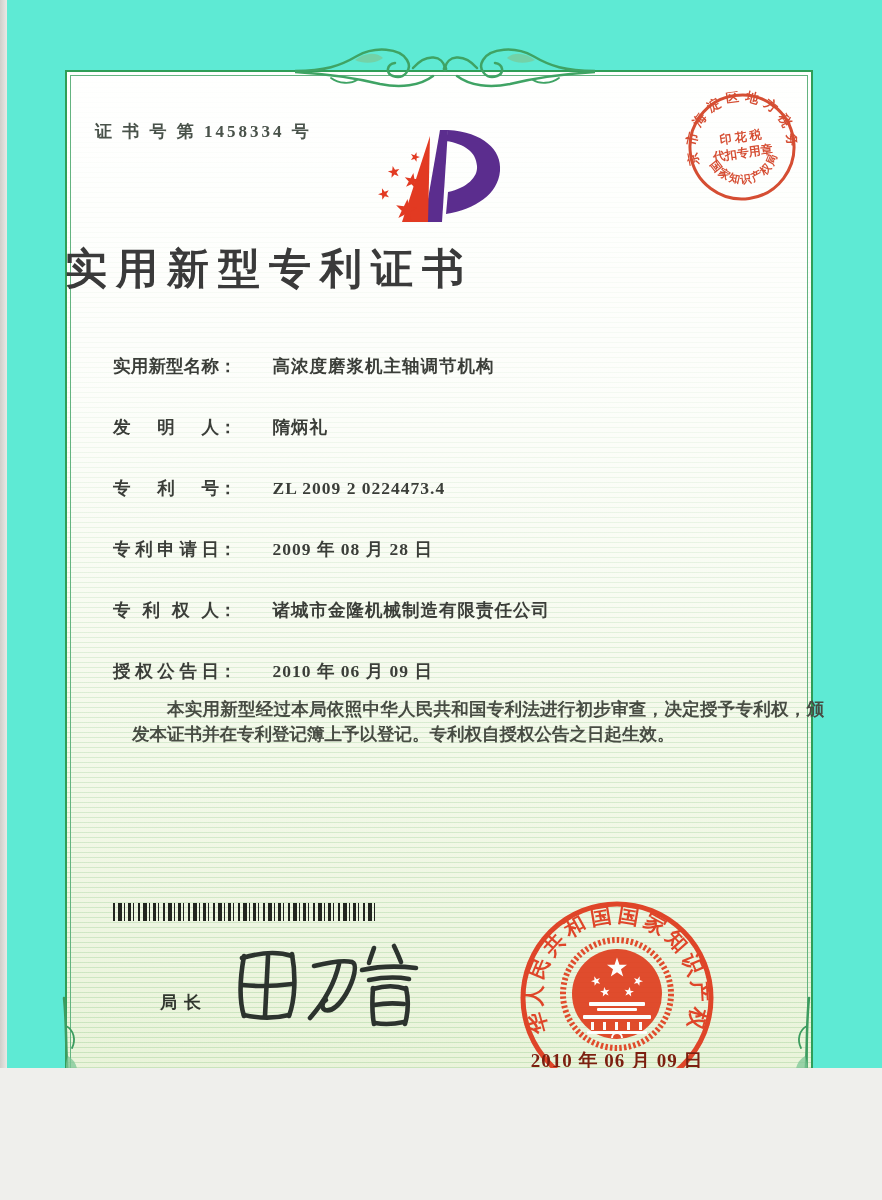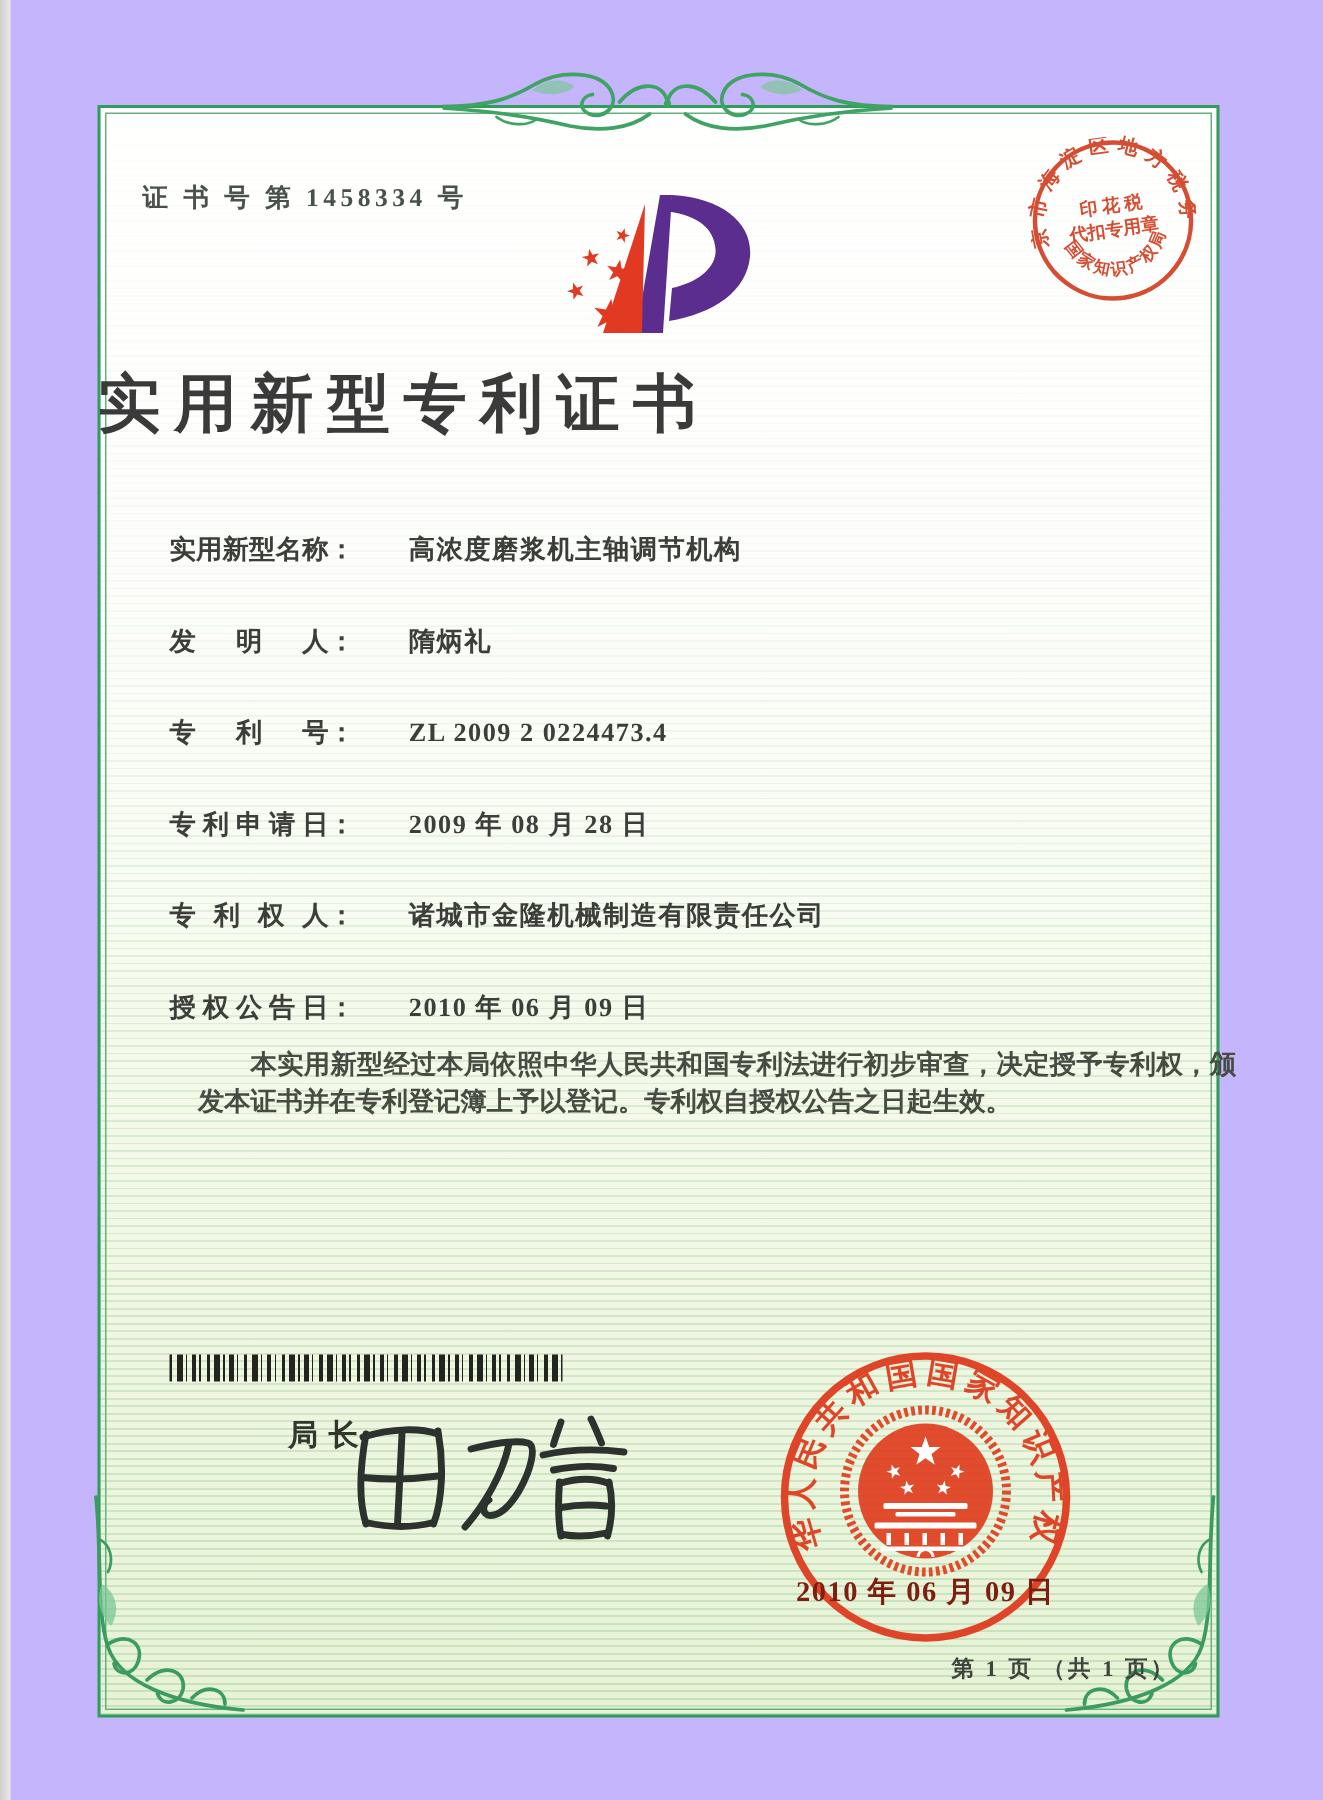--- a/index.html
+++ b/index.html
@@ -1,17 +1,17 @@
 <!DOCTYPE html>
 <html><head>
 <meta charset="utf-8">
 <style>
   * { margin:0; padding:0; box-sizing:border-box; }
   body { width:882px; height:1200px; background:#efefec; font-family:"Liberation Serif","DejaVu Serif",serif; }
-  .page { position:relative; width:882px; height:1200px; background:#c4b5fd; overflow:hidden; }
+  .page { position:relative; width:882px; height:1068px; background:#5eead4; overflow:hidden; }
   .scan-edge { position:absolute; left:0; top:0; bottom:0; width:7px; background:linear-gradient(90deg,#cfcfcb,#e9e9e5); }
 
   
   .frame { position:absolute; left:65px; top:70px; width:748px; height:1075px;
     border:2px solid #2f9e57;
     background:
       linear-gradient(180deg, rgba(255,255,255,.96) 0%, rgba(255,255,255,.75) 30%, rgba(255,255,255,.25) 60%, rgba(255,255,255,0) 100%),
       repeating-linear-gradient(180deg, rgba(110,185,105,.28) 0 1px, rgba(255,255,255,0) 1px 5px),
       linear-gradient(180deg,#fbfdf4 0%,#f2f8e6 55%,#e7f2d6 100%);
   }
@@ -36,22 +36,22 @@
   .field-value { letter-spacing:1px;margin-left:24px; }
 
   
   .body-text { position:absolute; left:100px; top:697px; width:692px; font-size:17.5px;
     line-height:24.9px; color:#474c43; font-weight:700; text-align:justify;margin-left:32px; }
   .body-text p { text-indent:2em; }
 
   .barcode { position:absolute; left:113px; top:903px; width:262px; height:18px;
     background:repeating-linear-gradient(90deg,#22251f 0 2px,transparent 2px 5px,#22251f 5px 9px,transparent 9px 11px,#22251f 11px 12px,transparent 12px 15px,#22251f 15px 18px,transparent 18px 20px,#22251f 20px 21px,transparent 21px 25px); }
 
-  .sig-title { position:absolute; left:160px; top:943px; font-size:20px; font-weight:700;
-    letter-spacing:7px; color:#31362f;margin-left:32px; }
+  .sig-title { position:absolute; left:160px; top:991px; font-size:17px; font-weight:700;
+    letter-spacing:7px; color:#31362f; }
   .sig-svg { position:absolute; left:222px; top:928px; }
 
   .seal-svg { position:absolute; left:517px; top:898px; opacity:.94; }
   .seal-date { position:absolute; left:512px; top:1048px; width:210px; text-align:center;
     font-size:19px; font-weight:700; color:#7c1f10; letter-spacing:1px; }
 
   .footer { position:absolute; left:36px; top:1103px; width:748px; text-align:right;
     font-size:15px; font-weight:700; letter-spacing:2px; color:#3f443d; }
 
   .ornament, .flourish { position:absolute; }

